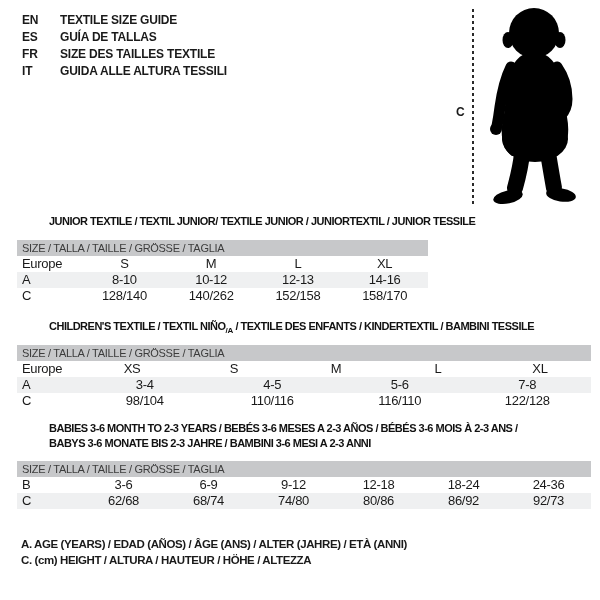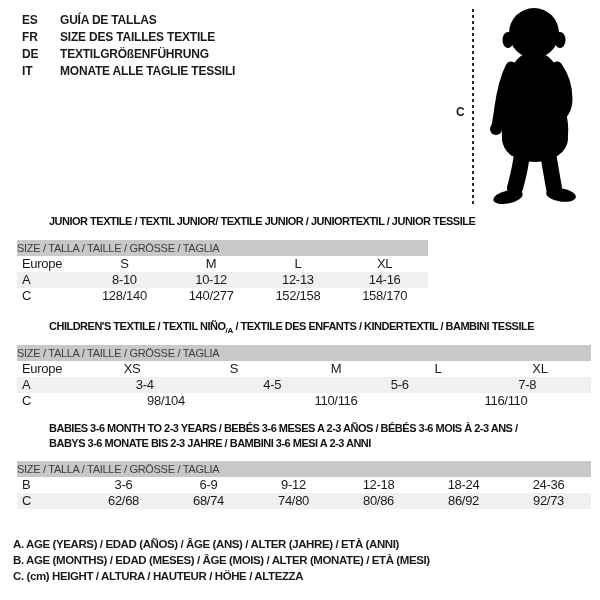--- a/index.html
+++ b/index.html
@@ -42,58 +42,58 @@
   }
   .sec-title sub { font-size: 8px; letter-spacing: -0.3px; }
   .sec-title .tline { display: block; height: 15px; line-height: 15px; }
 
   
   .tbl { position: absolute; left: 17px; }
   .tbl-bar {
     height: 16px; line-height: 16px;
     background: var(--bar-gray, #c8c8c8);
     color: #3c3c3c; font-size: 11px; letter-spacing: -0.3px;
-    box-sizing: border-box;
+    padding-left: 5px; box-sizing: border-box;
   }
   .tbl-row {
     display: flex; height: 16px; line-height: 16px;
     font-size: 13px; letter-spacing: -0.3px; color: #1a1a1a;
   }
   .tbl-row.alt { background: var(--row-alt-gray, #efefef); }
   .lbl { flex: 0 0 64px; padding-left: 5px; box-sizing: border-box; text-align: left; }
   .val { flex: 1; text-align: center; }
 
   
-  .notes { position: absolute; left: 13px; top: 536px; }
+  .notes { position: absolute; left: 21px; top: 536px; }
   .note-line {
     height: 16px; line-height: 16px;
     font-size: 11.5px; font-weight: bold; letter-spacing: -0.4px; white-space: nowrap;
   }
 </style>
 </head>
 <body>
 
 <div class="canvas">
 
   <div class="lang-block">
     <div class="lang-row">
+      <span class="lang-code">EN</span>
+      <span class="lang-title">TEXTILE SIZE GUIDE</span>
+    </div>
+    <div class="lang-row">
       <span class="lang-code">ES</span>
       <span class="lang-title">GUÍA DE TALLAS</span>
     </div>
     <div class="lang-row">
       <span class="lang-code">FR</span>
       <span class="lang-title">SIZE DES TAILLES TEXTILE</span>
     </div>
     <div class="lang-row">
-      <span class="lang-code">DE</span>
-      <span class="lang-title">TEXTILGRÖßENFÜHRUNG</span>
-    </div>
-    <div class="lang-row">
       <span class="lang-code">IT</span>
-      <span class="lang-title">MONATE ALLE TAGLIE TESSILI</span>
+      <span class="lang-title">GUIDA ALLE ALTURA TESSILI</span>
     </div>
   </div>
 
   <span class="measure-c">C</span>
   <div class="dash-line"></div>
   <svg class="baby-svg" width="114" height="202" viewBox="0 0 114 202" aria-hidden="true">
     <g fill="#000000" stroke="none">
 
       <ellipse cx="53" cy="28" rx="25" ry="25"></ellipse>
       <rect x="33" y="12" width="40" height="20" rx="9"></rect>
@@ -134,21 +134,21 @@
     <div class="tbl-row alt">
       <span class="lbl">A</span>
       <span class="val">8-10</span>
       <span class="val">10-12</span>
       <span class="val">12-13</span>
       <span class="val">14-16</span>
     </div>
     <div class="tbl-row">
       <span class="lbl">C</span>
       <span class="val">128/140</span>
-      <span class="val">140/277</span>
+      <span class="val">140/262</span>
       <span class="val">152/158</span>
       <span class="val">158/170</span>
     </div>
   </div>
 
   <div class="sec-title" style="top:320px;">
     <span>CHILDREN'S TEXTILE / TEXTIL NIÑO</span><sub>/A</sub><span> / TEXTILE DES ENFANTS / KINDERTEXTIL / BAMBINI TESSILE</span>
   </div>
   <div class="tbl" style="top:345px; width:574px;">
     <div class="tbl-bar">SIZE / TALLA / TAILLE / GRÖSSE / TAGLIA</div>
@@ -165,20 +165,21 @@
       <span class="val">3-4</span>
       <span class="val">4-5</span>
       <span class="val">5-6</span>
       <span class="val">7-8</span>
     </div>
     <div class="tbl-row">
       <span class="lbl">C</span>
       <span class="val">98/104</span>
       <span class="val">110/116</span>
       <span class="val">116/110</span>
+      <span class="val">122/128</span>
     </div>
   </div>
 
   <div class="sec-title" style="top:421px;">
     <span class="tline">BABIES 3-6 MONTH TO 2-3 YEARS / BEBÉS 3-6 MESES A 2-3 AÑOS / BÉBÉS 3-6 MOIS À 2-3 ANS /</span>
     <span class="tline">BABYS 3-6 MONATE BIS 2-3 JAHRE / BAMBINI 3-6 MESI A 2-3 ANNI</span>
   </div>
   <div class="tbl" style="top:461px; width:574px;">
     <div class="tbl-bar">SIZE / TALLA / TAILLE / GRÖSSE / TAGLIA</div>
     <div class="tbl-row">
@@ -196,17 +197,16 @@
       <span class="val">68/74</span>
       <span class="val">74/80</span>
       <span class="val">80/86</span>
       <span class="val">86/92</span>
       <span class="val">92/73</span>
     </div>
   </div>
 
   <div class="notes">
     <div class="note-line">A. AGE (YEARS) / EDAD (AÑOS) / ÂGE (ANS) / ALTER (JAHRE) / ETÀ (ANNI)</div>
-    <div class="note-line">B. AGE (MONTHS) / EDAD (MESES) / ÂGE (MOIS) / ALTER (MONATE) / ETÀ (MESI)</div>
     <div class="note-line">C. (cm) HEIGHT / ALTURA / HAUTEUR / HÖHE / ALTEZZA</div>
   </div>
 
 </div>
 
 </body></html>

